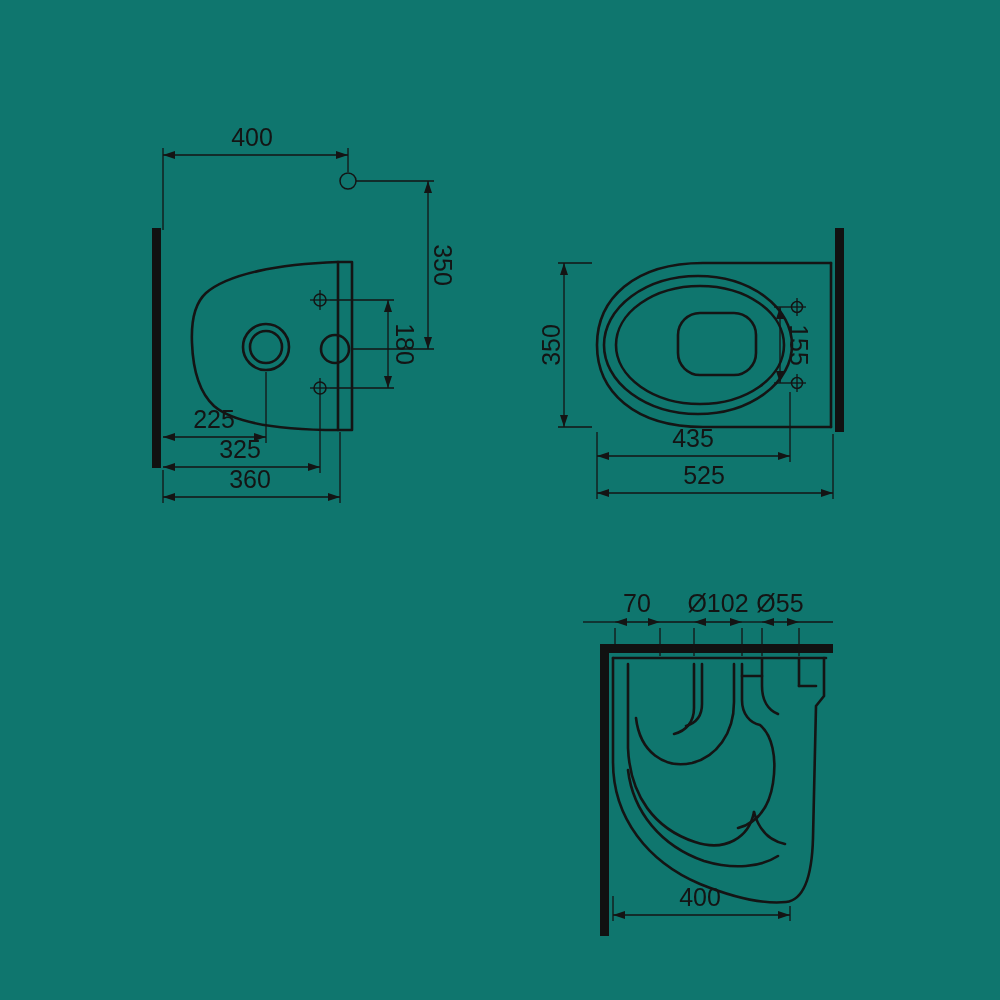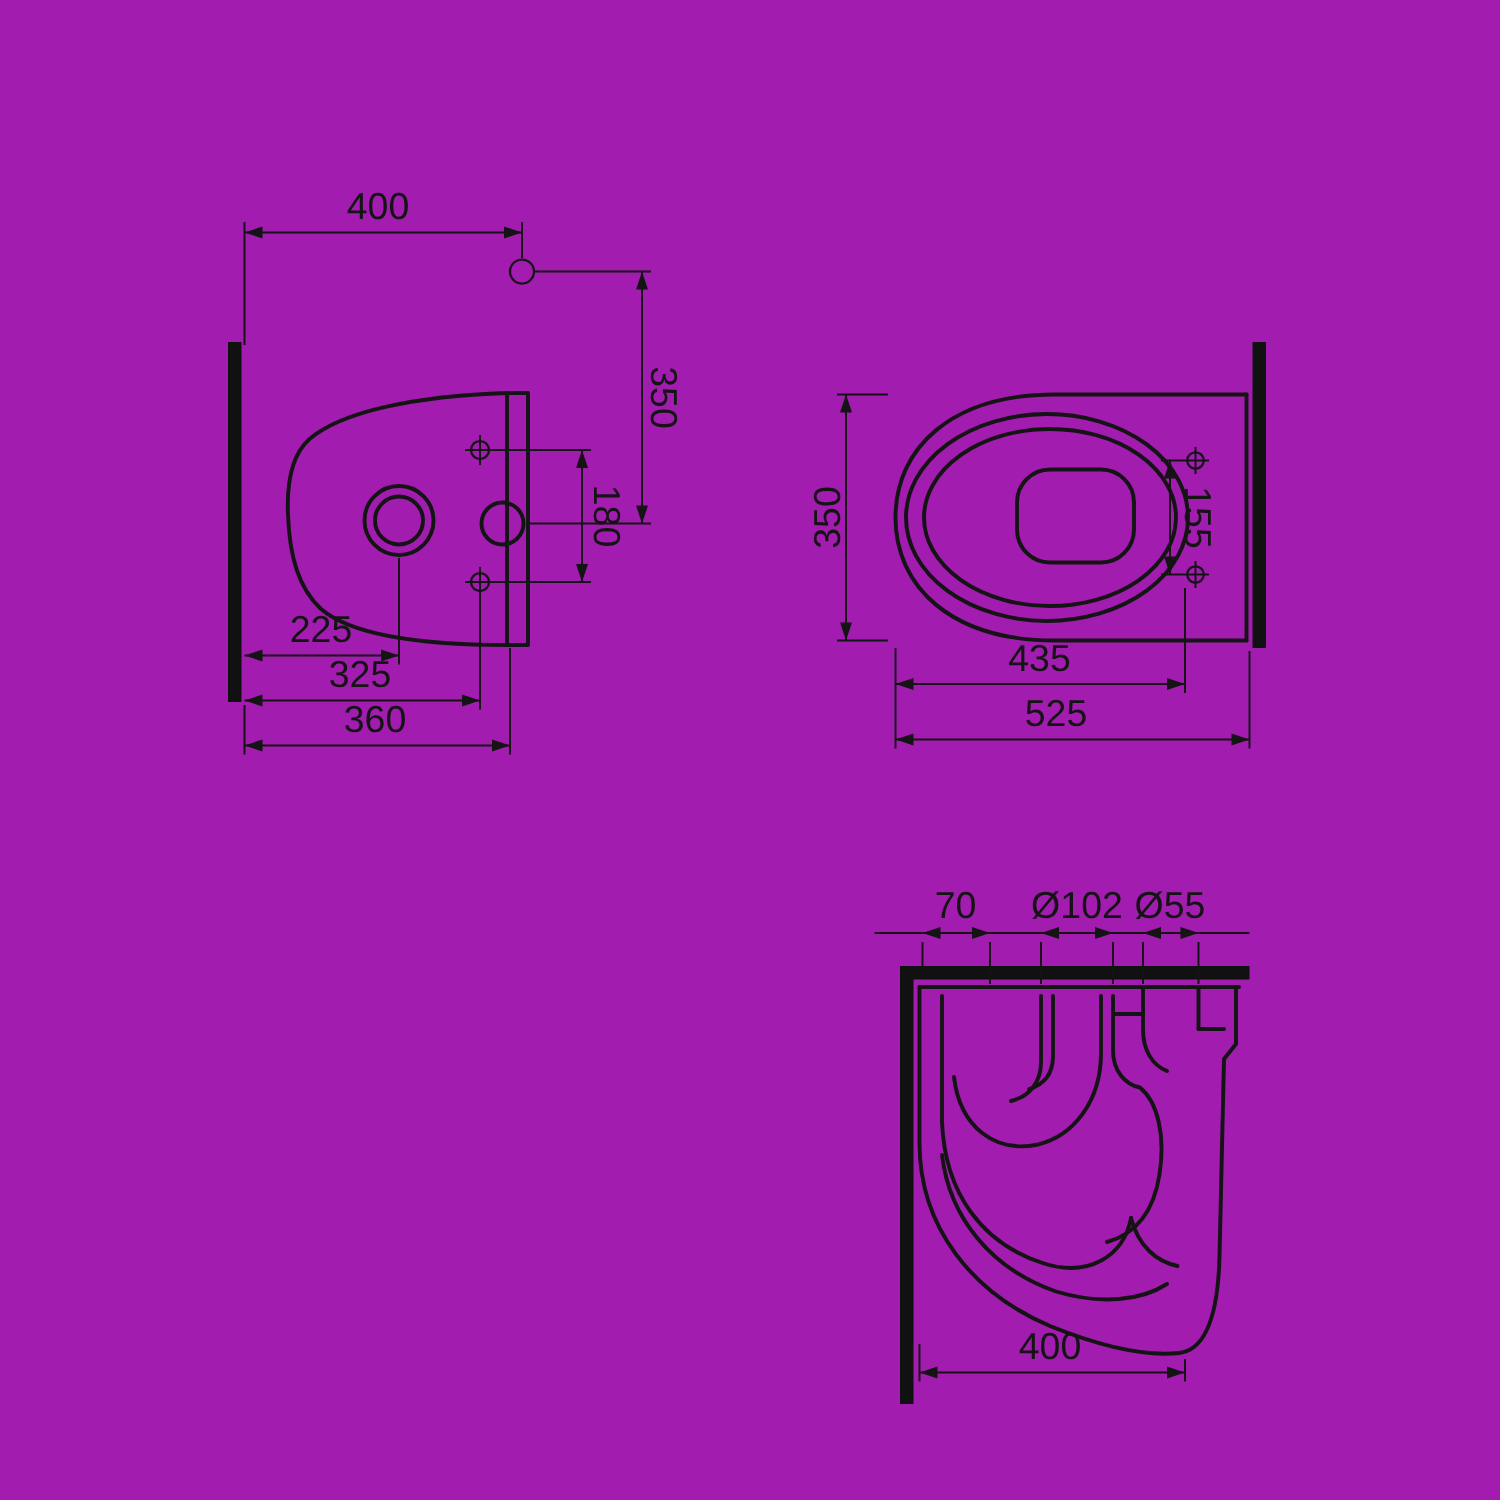--- a/index.html
+++ b/index.html
@@ -1,16 +1,16 @@
 <!DOCTYPE html>
 <html><head>
 <meta charset="utf-8">
 <style>
   html,body{margin:0;padding:0;background:#ffffff;}
-  .page{position:relative;width:1000px;height:1000px;background:#a21caf;overflow:hidden;}
+  .page{position:relative;width:1000px;height:1000px;background:#0f766e;overflow:hidden;}
   svg text{font-family:"Liberation Sans",sans-serif;font-size:25px;fill:#141414;}
   .draw{fill:none;stroke:#141414;stroke-width:2.6;stroke-linejoin:round;stroke-linecap:round;}
   .thin{fill:none;stroke:#141414;stroke-width:1.3;}
   .dim{fill:none;stroke:#141414;stroke-width:1.3;}
   .wall{fill:#111111;stroke:none;}
   .hole{fill:none;stroke:#141414;stroke-width:1.5;}
 </style>
 </head>
 <body>
 

